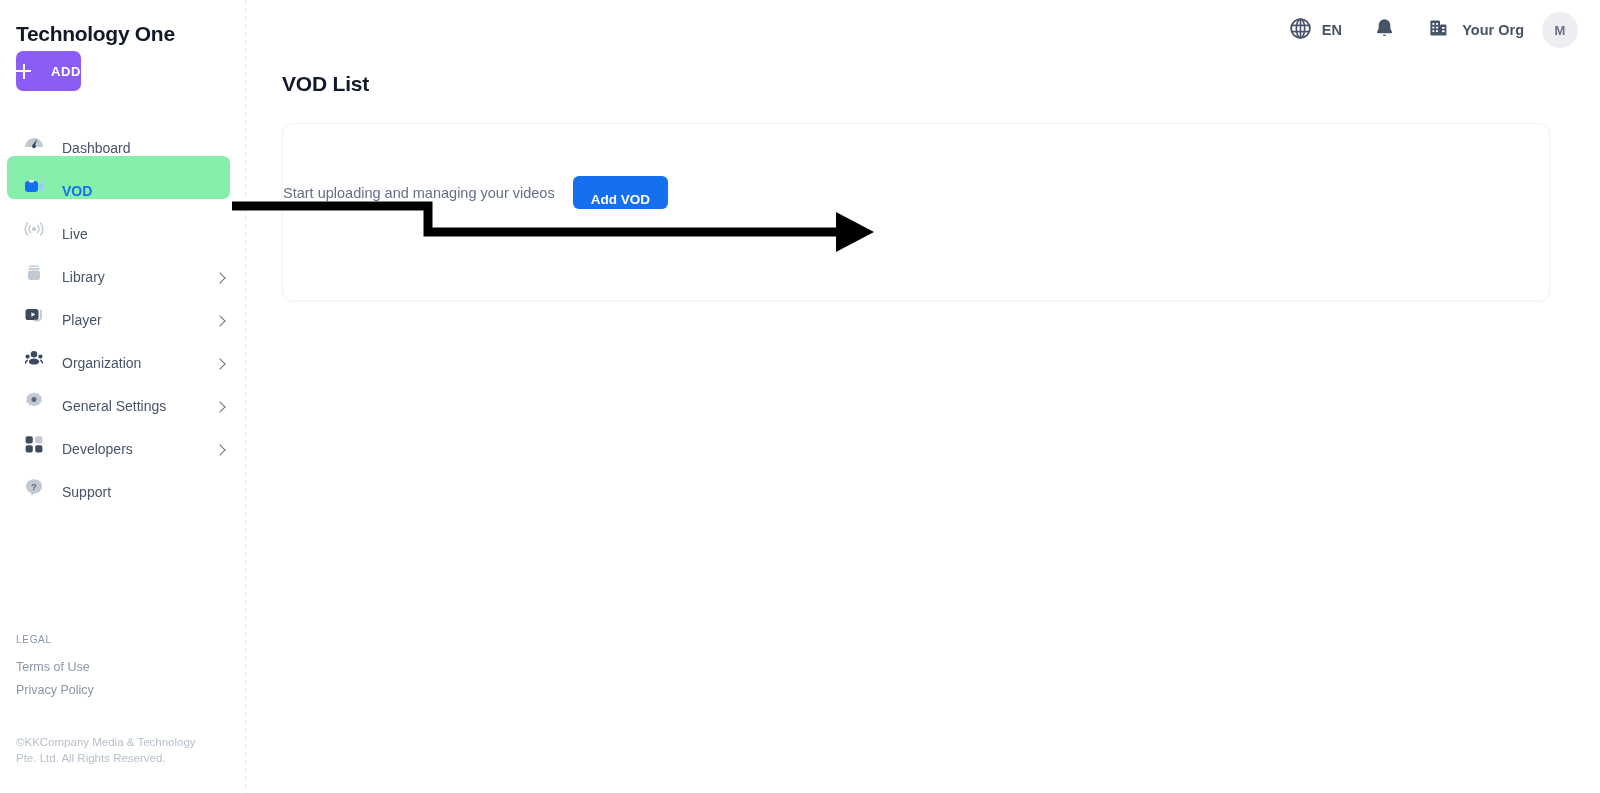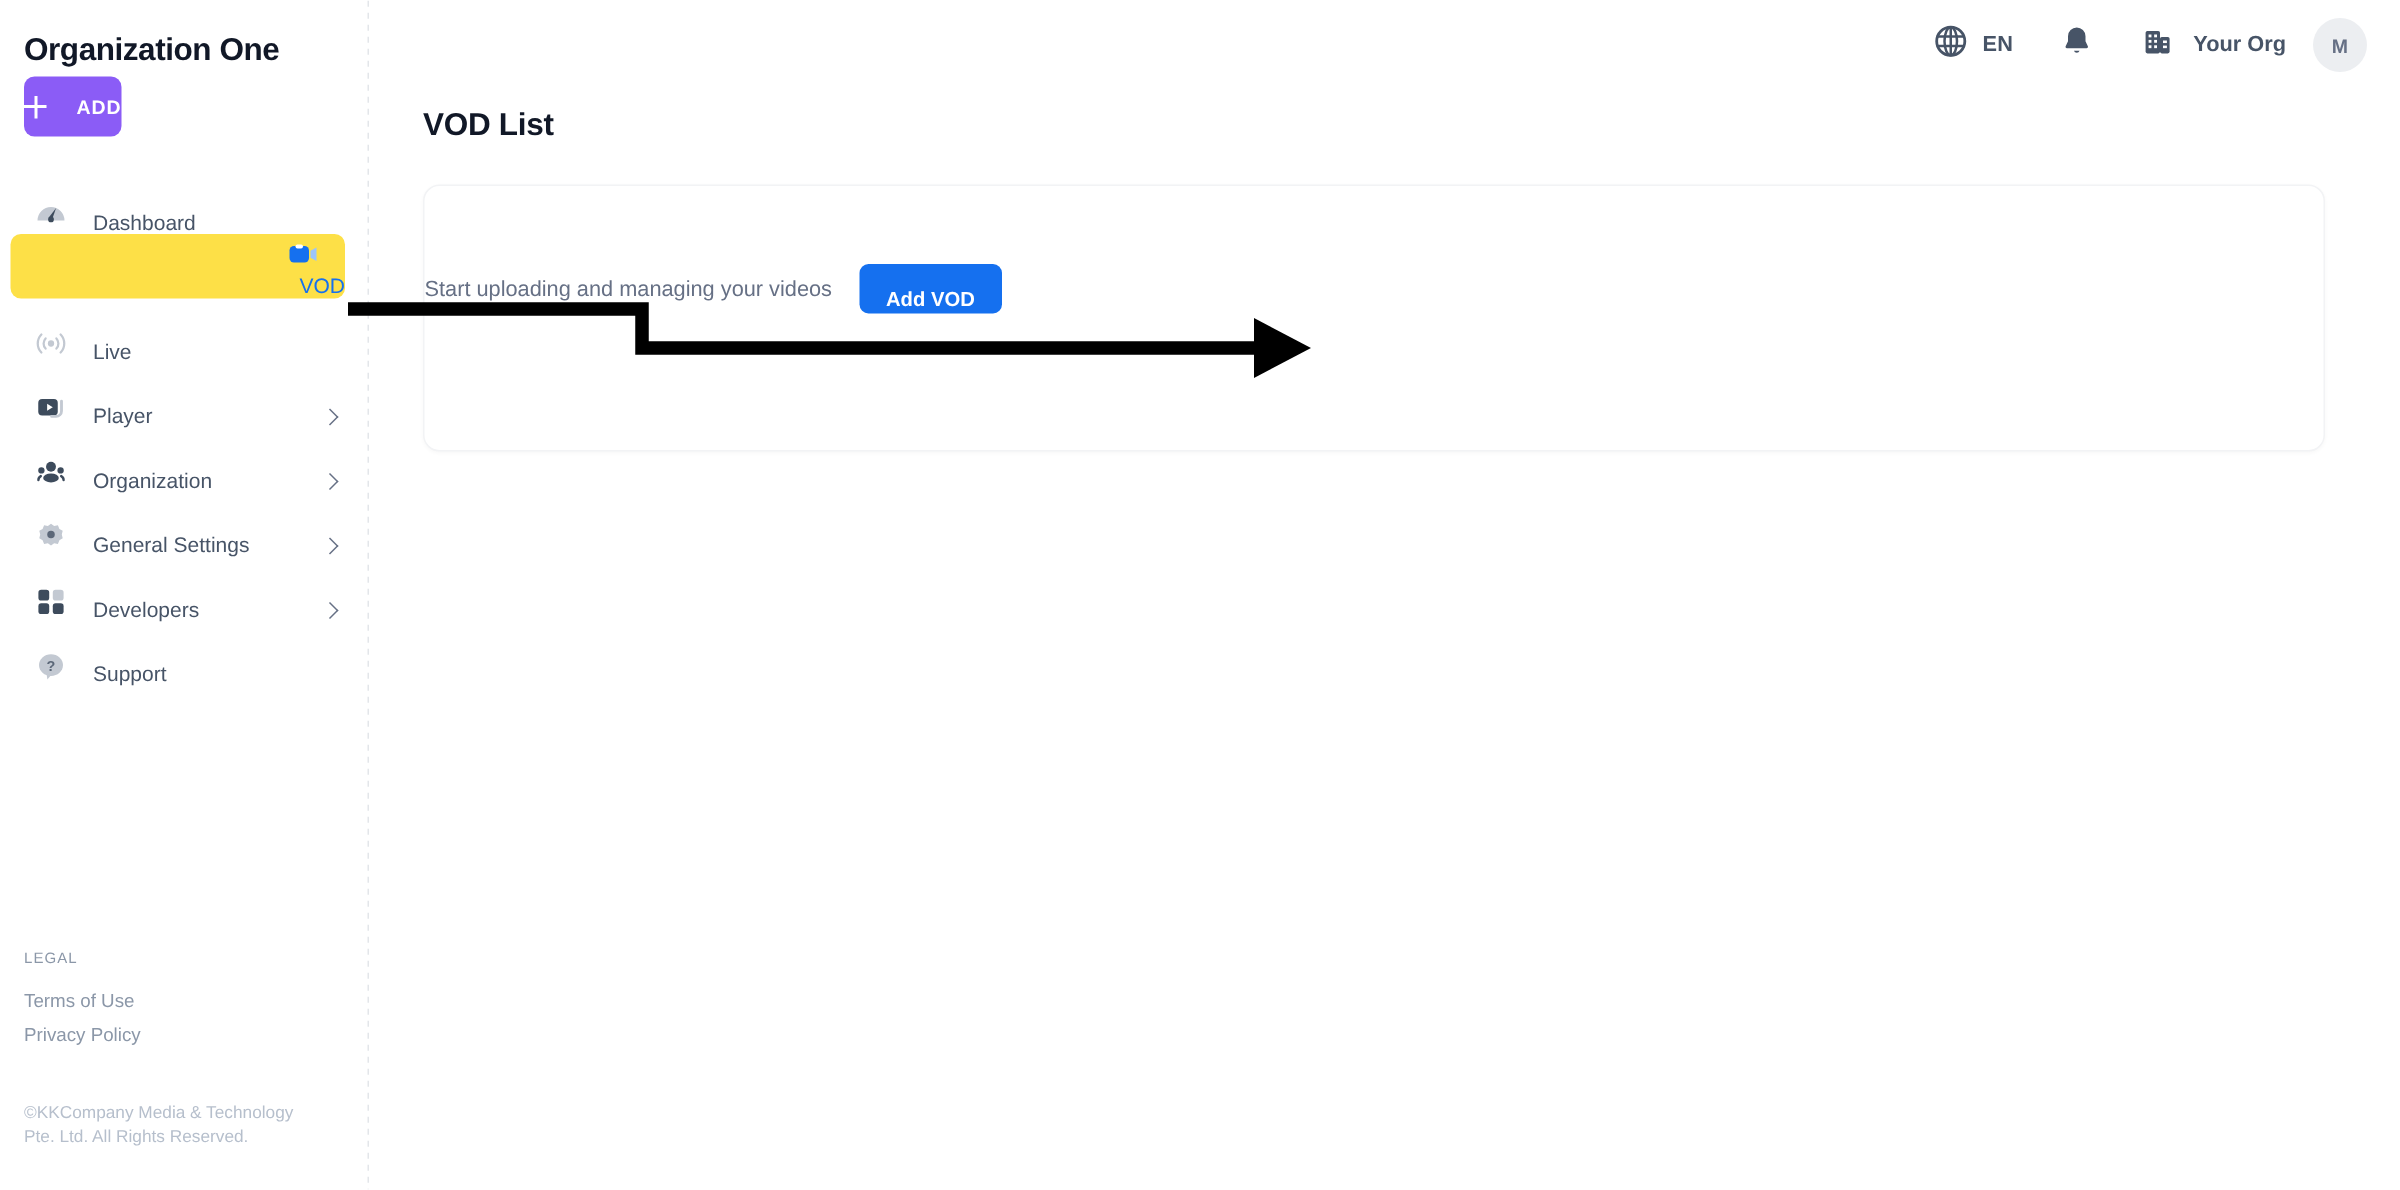--- a/index.html
+++ b/index.html
@@ -53,21 +53,21 @@
   .nav-item {
     position: relative;
     display: flex; align-items: flex-end;
     height: 43px; margin: 0 16px 0 7px;
     padding-left: 14px;
     border-radius: 7px;
     cursor: pointer;
     color: #475467;
     font-size: 14px;
   }
-  .nav-item.active { background: #fde047; color: #1570ef; font-weight: normal; flex-direction: column; }
+  .nav-item.active { background: #86efac; color: #1570ef; font-weight: bold; }
   .nav-ico { width: 26px; height: 26px; flex: 0 0 26px; margin-right: 15px; display:flex; align-items:center; justify-content:center; }
   .nav-label { flex: 1 1 auto; }
   .chev {
     width: 14px; height: 14px; margin-right: 2px;
     position: relative; flex: 0 0 14px;
   }
   .chev::before {
     content: ""; position: absolute;
     left: 2px; top: 3px;
     width: 7px; height: 7px;
@@ -143,21 +143,21 @@
   .annot { position: absolute; left: 0; top: 0; width: 1600px; height: 793px; pointer-events: none; }
 </style>
 </head>
 <body>
 
 <div id="app">
 
   <aside class="sidebar">
     <div class="sidebar-divider"></div>
 
-    <div class="brand">Organization One</div>
+    <div class="brand">Technology One</div>
 
     <button class="add-btn">
       <span class="plus-ic"></span>
       <span>ADD</span>
     </button>
 
     <nav class="nav">
 
       <div class="nav-item">
         <span class="nav-ico">
@@ -187,20 +187,31 @@
             <circle cx="12" cy="12" r="2.1" fill="#c3c9d2"></circle>
             <path d="M8.4 8.6a5 5 0 0 0 0 6.8" stroke="#c3c9d2" stroke-width="1.5" fill="none" stroke-linecap="round"></path>
             <path d="M15.6 8.6a5 5 0 0 1 0 6.8" stroke="#c3c9d2" stroke-width="1.5" fill="none" stroke-linecap="round"></path>
             <path d="M5.6 6a8.6 8.6 0 0 0 0 12" stroke="#c3c9d2" stroke-width="1.5" fill="none" stroke-linecap="round"></path>
             <path d="M18.4 6a8.6 8.6 0 0 1 0 12" stroke="#c3c9d2" stroke-width="1.5" fill="none" stroke-linecap="round"></path>
           </svg>
         </span>
         <span class="nav-label">Live</span>
       </div>
 
+      <div class="nav-item">
+        <span class="nav-ico">
+          <svg width="24" height="24" viewBox="0 0 24 24">
+            <rect x="6" y="10.5" width="12" height="9.5" rx="2.4" fill="#c3c9d2"></rect>
+            <rect x="6.4" y="8" width="11.2" height="1.8" rx="0.9" fill="#c3c9d2"></rect>
+            <rect x="7.3" y="5.4" width="9.4" height="1.7" rx="0.85" fill="#c3c9d2"></rect>
+          </svg>
+        </span>
+        <span class="nav-label">Library</span>
+        <span class="chev"></span>
+      </div>
 
       <div class="nav-item">
         <span class="nav-ico">
           <svg width="24" height="24" viewBox="0 0 24 24">
             <rect x="3.5" y="6" width="13" height="11" rx="2.6" fill="#3d4b5c"></rect>
             <path d="M9.4 9.2 L13.2 11.5 L9.4 13.8 Z" fill="#ffffff"></path>
             <path d="M19 7.5v6.5a3.6 3.6 0 0 1-3.6 3.6h-3" stroke="#c3c9d2" stroke-width="1.9" fill="none" stroke-linecap="round"></path>
           </svg>
         </span>
         <span class="nav-label">Player</span>

